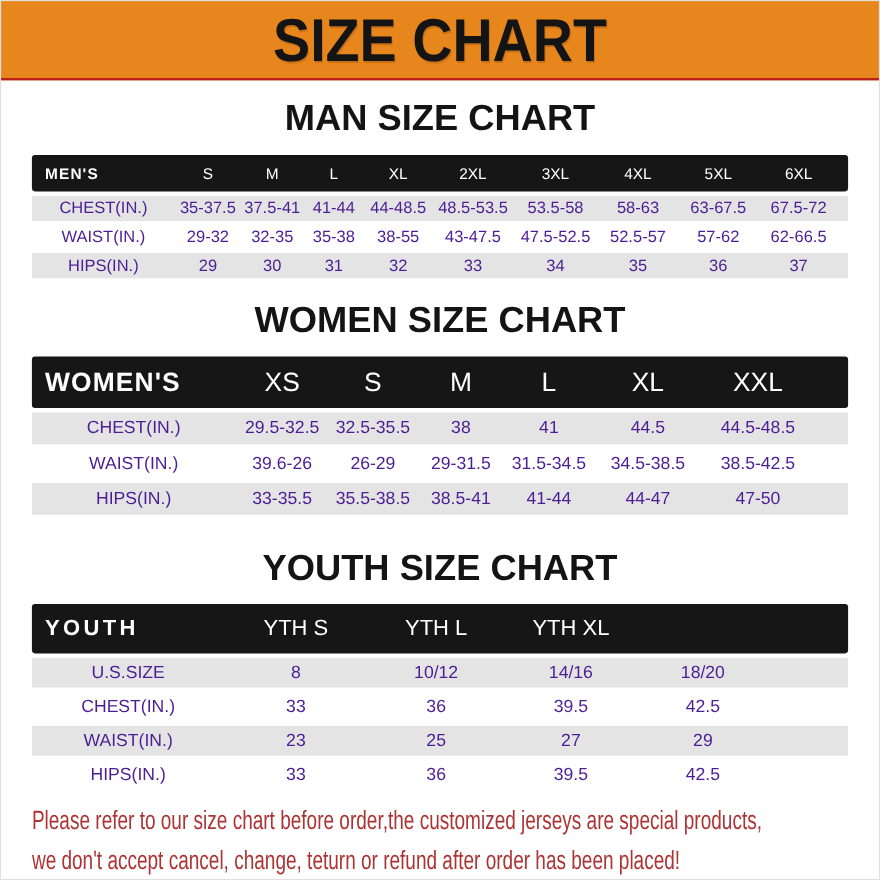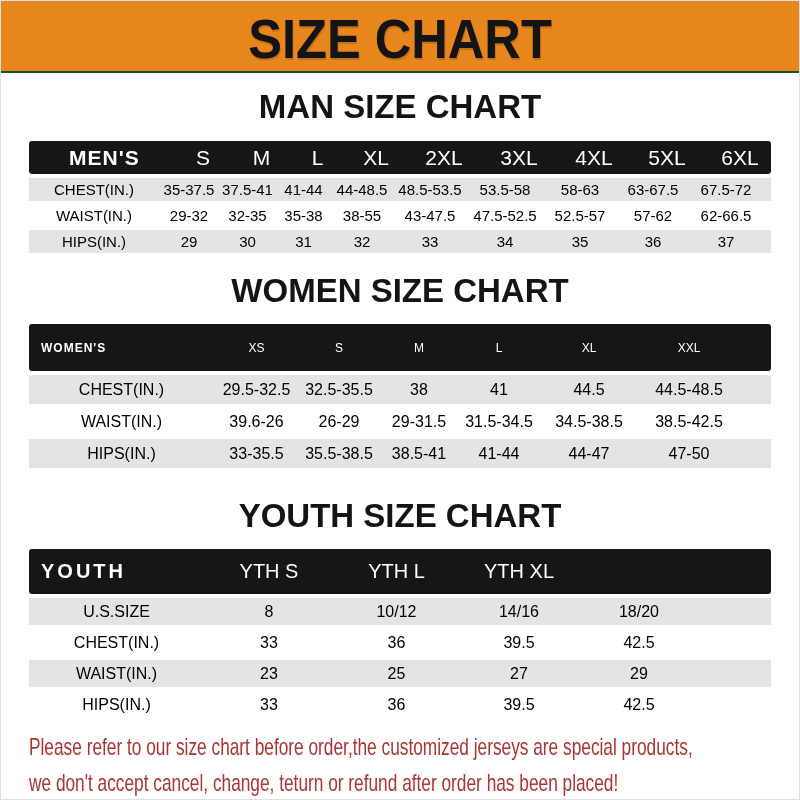--- a/index.html
+++ b/index.html
@@ -4,22 +4,22 @@
 <style>
   html, body { margin:0; padding:0; }
   body {
     width:800px; height:800px; background:#ffffff;
     font-family:"Liberation Sans", sans-serif;
     overflow:hidden; position:relative;
     border:1px solid #e0e0e0; box-sizing:border-box;
   }
   .banner {
     height:70px; background:var(--banner-orange,#E8861E);
-    display:flex; align-items:flex-end; justify-content:center;
-    border-bottom:2px solid #14532d;
+    display:flex; align-items:center; justify-content:center;
+    border-bottom:2px solid #b91c1c;
   }
   .banner h1 {
     margin:0; font-size:55px; font-weight:700; color:var(--heading-black,#141414);
     letter-spacing:0px; transform:scaleX(0.92);
     text-shadow:1px 2px 0 rgba(100,50,0,0.25);
     white-space:nowrap;
   }
   h2.section-heading {
     text-align:center; font-size:33px; font-weight:700;
     color:var(--heading-black,#141414); white-space:nowrap;
@@ -31,33 +31,33 @@
   .table { margin:0 28px; }
   .trow { display:grid; align-items:center; }
   .thead {
     background:var(--header-black,#161616); color:#ffffff;
     border-radius:3px; margin-bottom:4px;
   }
   .tcell { text-align:center; white-space:nowrap; }
   .tlabel { text-align:left; padding-left:12px; font-weight:700; }
   .gray  { background:var(--row-gray,#E4E4E4); }
   .white { background:#ffffff; }
-  .tbody { margin-bottom:3px; color:#000000; }
+  .tbody { margin-bottom:3px; color:#4c1d95; }
 
   
   .men .trow   { grid-template-columns:130px 60px 57px 55px 62px 74px 76px 74px 72px 74px; }
   .men .thead  { height:33px; }
-  .men .thead .tcell { font-size:21px;margin-left:28px; }
+  .men .thead .tcell { font-size:14px; }
   .men .tlabel { font-size:23px; letter-spacing:1px; }
   .men .tbody  { height:23px; font-size:15px; }
 
   
   .women .trow   { grid-template-columns:185px 85px 80px 80px 80px 100px 100px; }
   .women .thead  { height:47px; }
-  .women .thead .tcell { font-size:12px; }
+  .women .thead .tcell { font-size:24px; }
   .women .tlabel { font-size:26px; letter-spacing:1px; }
   .women .tbody  { height:29px; font-size:16px; }
 
   
   .youth .trow   { grid-template-columns:175px 130px 125px 120px 120px; }
   .youth .thead  { height:45px; }
   .youth .thead .tcell { font-size:20px; }
   .youth .tlabel { font-size:26px; letter-spacing:3px; }
   .youth .tbody  { height:27px; font-size:16px; margin-bottom:4px; }
 

